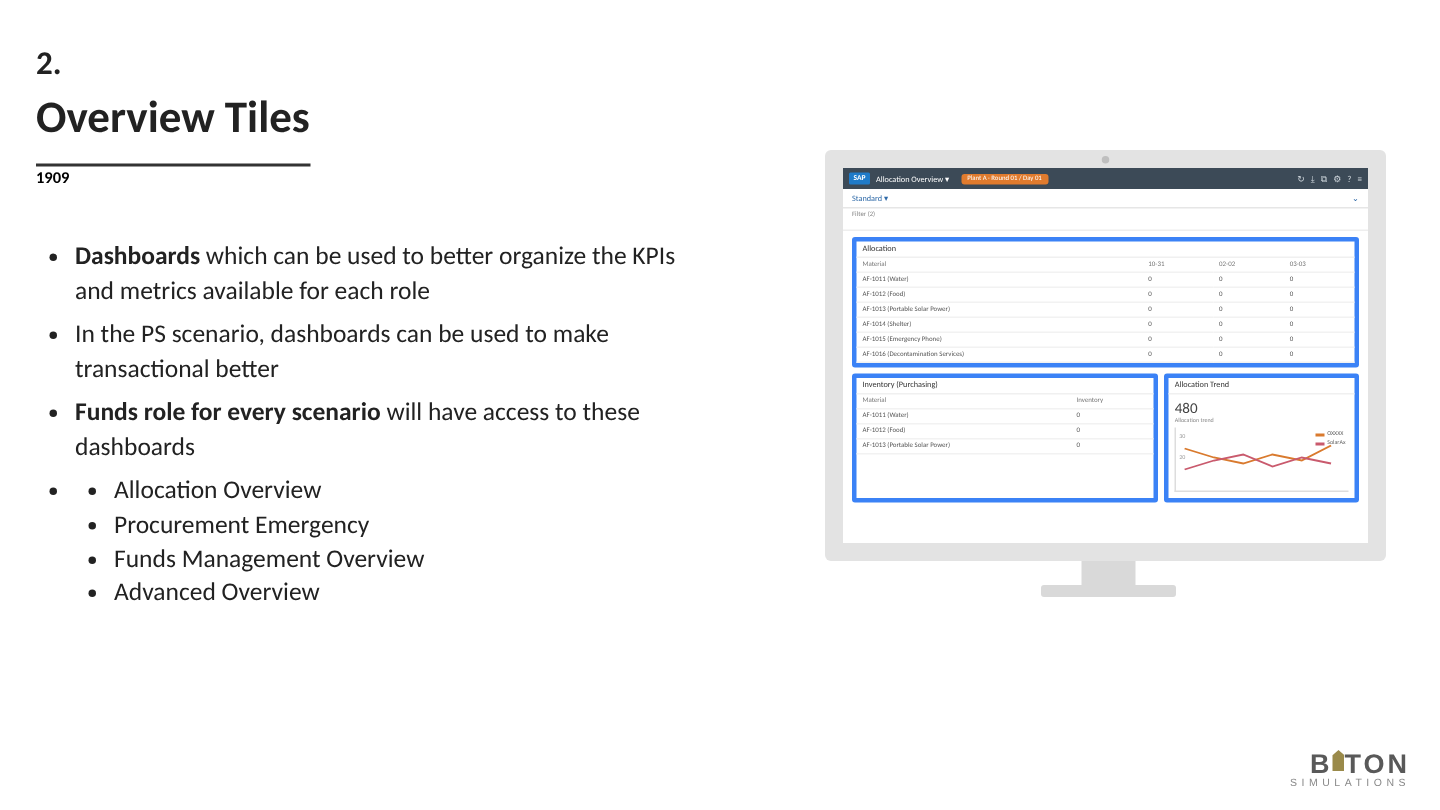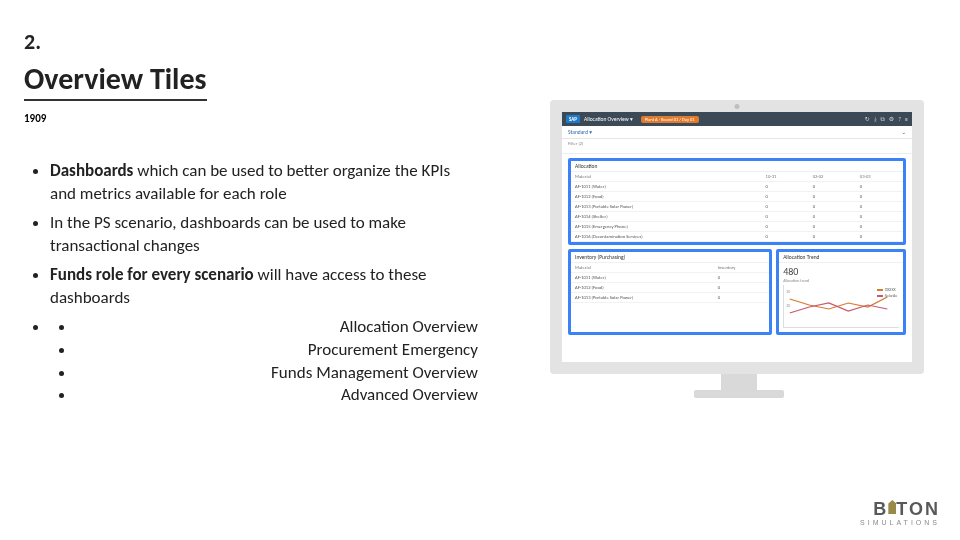--- a/index.html
+++ b/index.html
@@ -22,21 +22,21 @@
     color: #222;
   }
   .slide-title {
     position: absolute;
     top: 60px;
     left: 24px;
     font-size: 30px;
     font-weight: 700;
     color: #222;
     border-bottom: 2px solid #333;
-    padding-bottom: 2px;
+    padding-bottom: 12px;
   }
   .slide-tag {
     position: absolute;
     top: 112px;
     left: 24px;
     font-size: 11px;
     font-weight: 700;
     color: #000000;
   }
   .bullets {
@@ -52,21 +52,20 @@
     padding-left: 22px;
     margin: 0;
   }
   .bullets > ul > li {
     margin-bottom: 6px;
   }
   .bullets ul ul {
     list-style: disc;
     padding-left: 26px;
     margin-top: 2px;
-    text-align: right;
   }
   .bold { font-weight: 700; }
 
   
   .monitor {
     position: absolute;
     top: 100px;
     right: 36px;
     width: 374px;
     height: 274px;
@@ -274,21 +273,21 @@
 
 <div class="slide-number">2.</div>
 <div class="slide-title">Overview Tiles</div>
 <div class="slide-tag">1909</div>
 
 <div class="bullets">
   <ul>
     <li>
       <span class="bold">Dashboards</span><span> which can be used to better organize the KPIs and metrics available for each role</span>
     </li>
-    <li>In the PS scenario, dashboards can be used to make transactional changes</li>
+    <li>In the PS scenario, dashboards can be used to make transactional better</li>
     <li>
       <span class="bold">Funds role for every scenario</span><span> will have access to these dashboards</span>
     </li>
     <li>
       <ul>
         <li>Allocation Overview</li>
         <li>Procurement Emergency</li>
         <li>Funds Management Overview</li>
         <li>Advanced Overview</li>
       </ul>

